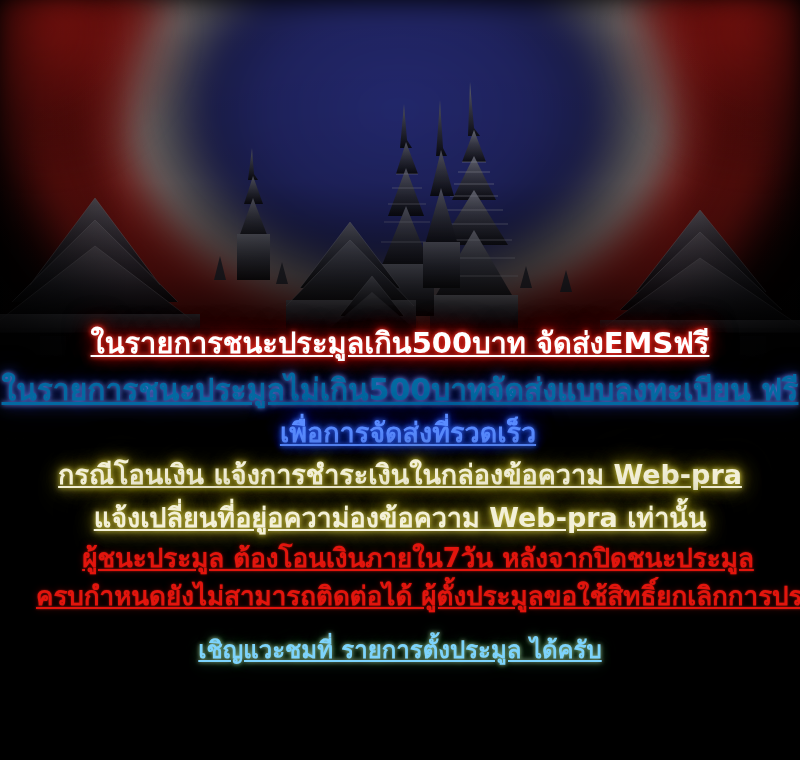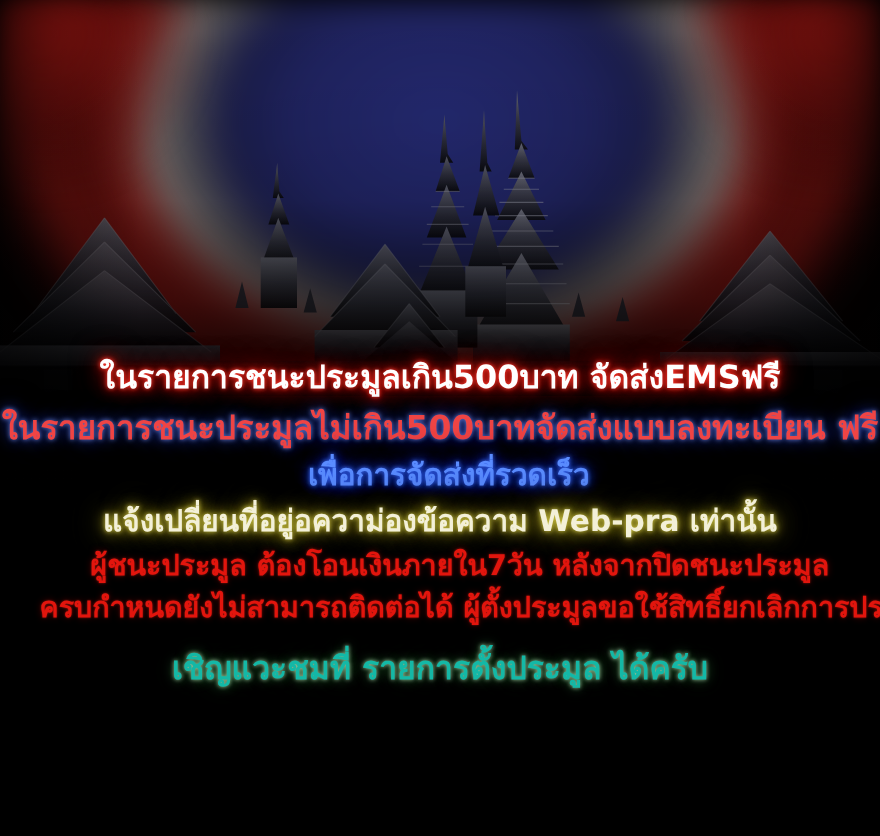--- a/index.html
+++ b/index.html
@@ -87,34 +87,35 @@
   .lines {
     position: absolute;
     left: 0; right: 0;
     top: 320px;
     text-align: center;
   }
   .ln {
     display: block;
     white-space: nowrap;
     font-weight: 700;
+    text-decoration: underline;
   }
 
   .ln-red-glow {
     font-size: 29px;
     line-height: 47px;
     color: #ffffff;
     text-shadow:
       0 0 4px #ff3b30, 0 0 9px #e01b10,
       0 0 18px #b01008, 0 0 30px #6d0804;
   }
   .ln-white-blue {
     font-size: 30px;
     line-height: 45px;
-    color: #ef4444;
+    color: #0369a1;
     text-shadow:
       0 0 5px rgba(120,150,255,0.85),
       0 0 14px rgba(40,70,200,0.75),
       0 0 26px rgba(18,30,120,0.6);
   }
   .ln-blue {
     font-size: 27px;
     line-height: 41px;
     color: #5a8cff;
     text-shadow:
@@ -131,23 +132,23 @@
       0 0 26px #7e7410, 0 0 42px #4a4408;
   }
   .ln-plain-red {
     font-size: 26px;
     line-height: 38px;
     color: #e2150d;
     text-shadow: 0 0 2px rgba(255,40,30,0.55), 0 0 7px rgba(150,10,8,0.5);
     padding-left: 36px;
   }
   .ln-final {
-    font-size: 29px;
+    font-size: 24px;
     line-height: 70px;
-    color: #14b8a6;
+    color: #7dd3fc;
     text-shadow:
       0 0 4px rgba(190,235,190,0.85),
       0 0 11px rgba(70,170,90,0.55),
       0 0 22px rgba(20,90,40,0.45),
       0 0 3px rgba(0,0,0,0.9);
   }
 </style>
 </head>
 <body>
 
@@ -293,19 +294,20 @@
     </svg>
   </div>
 
   <div class="bg-layer side-dark"></div>
   <div class="bg-layer vignette"></div>
 
   <div class="lines">
     <span class="ln ln-red-glow">ในรายการชนะประมูลเกิน500บาท จัดส่งEMSฟรี</span>
     <span class="ln ln-white-blue">ในรายการชนะประมูลไม่เกิน500บาทจัดส่งแบบลงทะเบียน ฟรี</span>
     <span class="ln ln-blue">เพื่อการจัดส่งที่รวดเร็ว</span>
+    <span class="ln ln-yellow">กรณีโอนเงิน แจ้งการชำระเงินในกล่องข้อความ Web-pra</span>
     <span class="ln ln-yellow">แจ้งเปลี่ยนที่อยู่อความ่องข้อความ Web-pra เท่านั้น</span>
     <span class="ln ln-plain-red">ผู้ชนะประมูล ต้องโอนเงินภายใน7วัน หลังจากปิดชนะประมูล</span>
     <span class="ln ln-plain-red">ครบกำหนดยังไม่สามารถติดต่อได้ ผู้ตั้งประมูลขอใช้สิทธิ์ยกเลิกการประมูล</span>
     <span class="ln ln-final">เชิญแวะชมที่ รายการตั้งประมูล ได้ครับ</span>
   </div>
 
 </div>
 
 </body></html>

